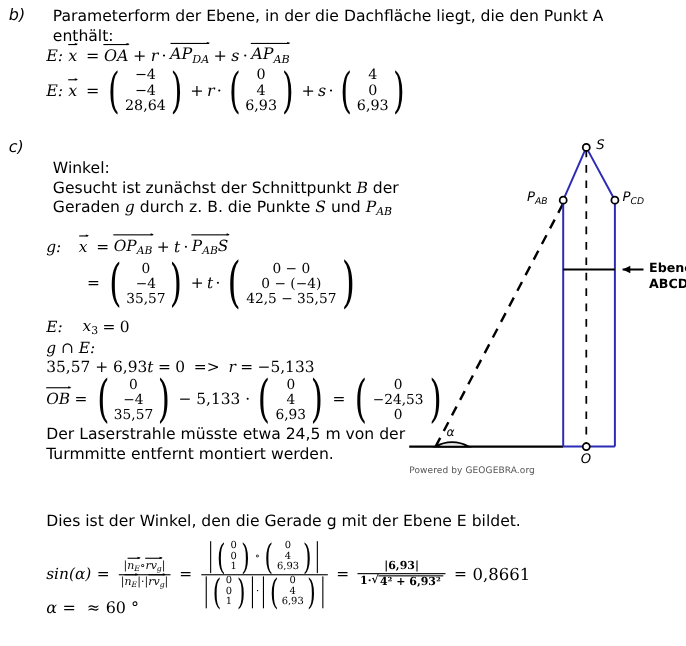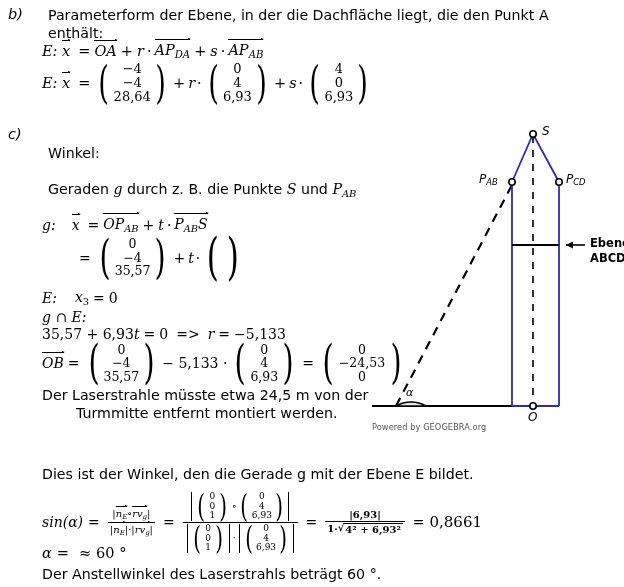--- a/index.html
+++ b/index.html
@@ -204,20 +204,23 @@
         <span>6,93</span>
       </span>
       <span class="paren" style="font-size:44px">)</span>
     </span>
   </div>
 
   <div class="blk label-c" style="left:8px; top:126px;">c)</div>
 
   <div class="blk para it" style="left:48px; top:144px;">Winkel:</div>
 
+  <div class="blk para" style="left:48px; top:162px;">
+    <span>Gesucht ist zunächst der Schnittpunkt </span><span class="serif-it">B</span><span> der</span>
+  </div>
   <div class="blk para" style="left:48px; top:180px;">
     <span>Geraden </span><span class="serif-it">g</span><span> durch z. B. die Punkte </span><span class="serif-it">S</span><span> und </span><span class="serif-it">P<sub class="sb">AB</sub></span>
   </div>
 
   <div class="blk math" style="left:42px; top:216px; font-size:14px;">
     <span>g:</span>
     <span style="display:inline-block;width:16px"></span>
     <span class="vecs" style="margin-right:4px">x</span>
     <span class="up" style="margin:0 4px">=</span>
     <span class="vecs">OP<sub class="sb">AB</sub></span>
@@ -239,20 +242,25 @@
       </span>
       <span class="paren" style="font-size:46px">)</span>
     </span>
 
     <span class="up" style="margin:0 3px">+</span>
     <span>t</span>
     <span class="up" style="margin:0 2px">·</span>
 
     <span class="cvec">
       <span class="paren" style="font-size:50px">(</span>
+      <span class="body" style="font-size:12.5px; min-width:72px">
+        <span>0 − 0</span>
+        <span>0 − (−4)</span>
+        <span>42,5 − 35,57</span>
+      </span>
       <span class="paren" style="font-size:50px">)</span>
     </span>
   </div>
 
   <div class="blk math" style="left:42px; top:289px; font-size:14px;">
     <span>E:</span>
     <span style="display:inline-block;width:18px"></span>
     <span>x<sub class="sb" style="font-style:normal">3</sub></span>
     <span class="up" style="margin:0 4px">=</span>
     <span class="up">0</span>
@@ -304,21 +312,21 @@
       <span class="body" style="font-size:12.5px; min-width:48px">
         <span>0</span>
         <span>−24,53</span>
         <span>0</span>
       </span>
       <span class="paren" style="font-size:46px">)</span>
     </span>
   </div>
 
   <div class="blk para it" style="left:42px; top:386px;">Der Laserstrahle müsste etwa 24,5 m von der</div>
-  <div class="blk para it" style="left:42px; top:404px;margin-left:34px;">Turmmitte entfernt montiert werden.</div>
+  <div class="blk para it" style="left:42px; top:404px;">Turmmitte entfernt montiert werden.</div>
 
   <div class="blk para" style="left:42px; top:465px;">Dies ist der Winkel, den die Gerade g mit der Ebene E bildet.</div>
 
   <div class="blk math" style="left:42px; top:492px; font-size:14px;">
     <span>sin(α)</span>
     <span class="up" style="margin:0 5px">=</span>
 
     <span class="frac" style="font-size:10px">
       <span class="top">
         |<span class="vecs">n<sub class="sb">E</sub></span><span class="up">∘</span><span class="vecs">rv<sub class="sb">g</sub></span>|
@@ -401,21 +409,20 @@
     <span class="up" style="font-size:15px">0,8661</span>
   </div>
 
   <div class="blk math" style="left:42px; top:545px; font-size:14.5px;">
     <span>α</span>
     <span class="up" style="margin:0 5px">=</span>
     <span class="up" style="margin:0 5px">≈</span>
     <span class="up">60 °</span>
   </div>
 
-  <div class="blk para it" style="left:42px; top:565px;">Der Anstellwinkel des Laserstrahls beträgt 60 °.</div>
 
   <div id="diagram">
     <svg width="254" height="300" viewBox="0 0 254 300">
 
       <line x1="2" y1="288" x2="142" y2="288" stroke="#000000" stroke-width="2"></line>
 
       <path d="M 26,288 A 30,30 0 0 1 56,288 Z" fill="#e8e8e8" stroke="#000000" stroke-width="1.6"></path>
 
       <line x1="26" y1="288" x2="143" y2="65" stroke="#000000" stroke-width="2.2" stroke-dasharray="9,7"></line>
 

